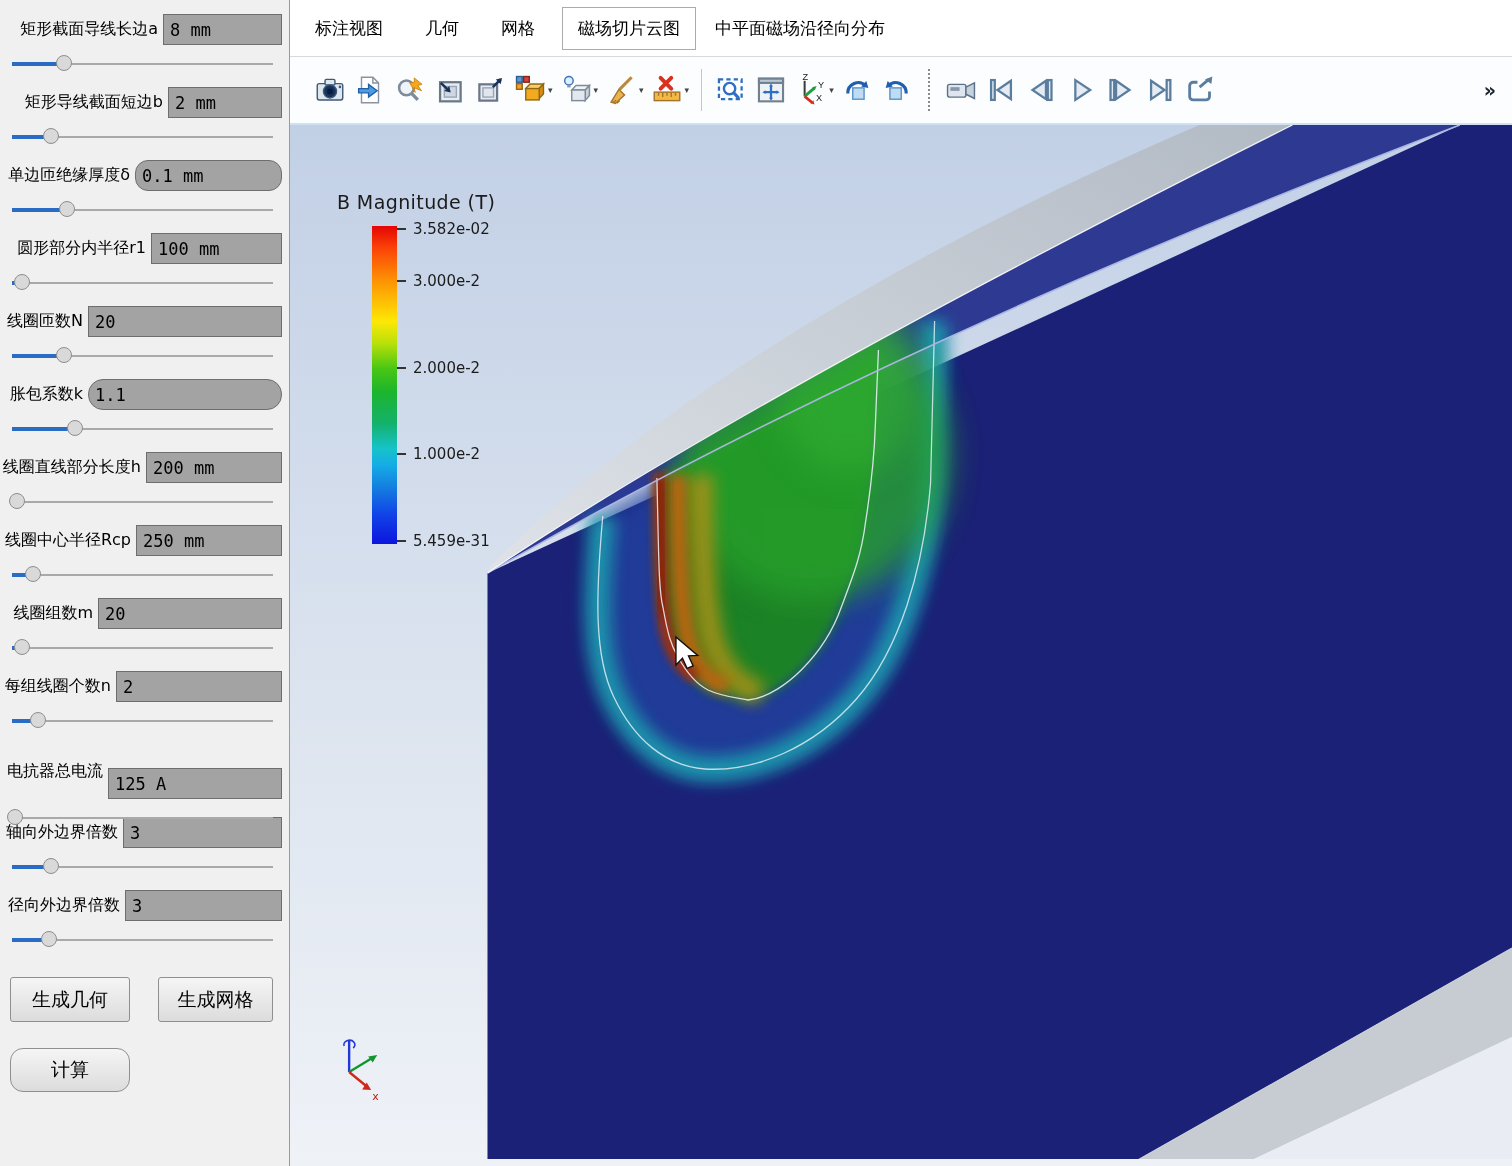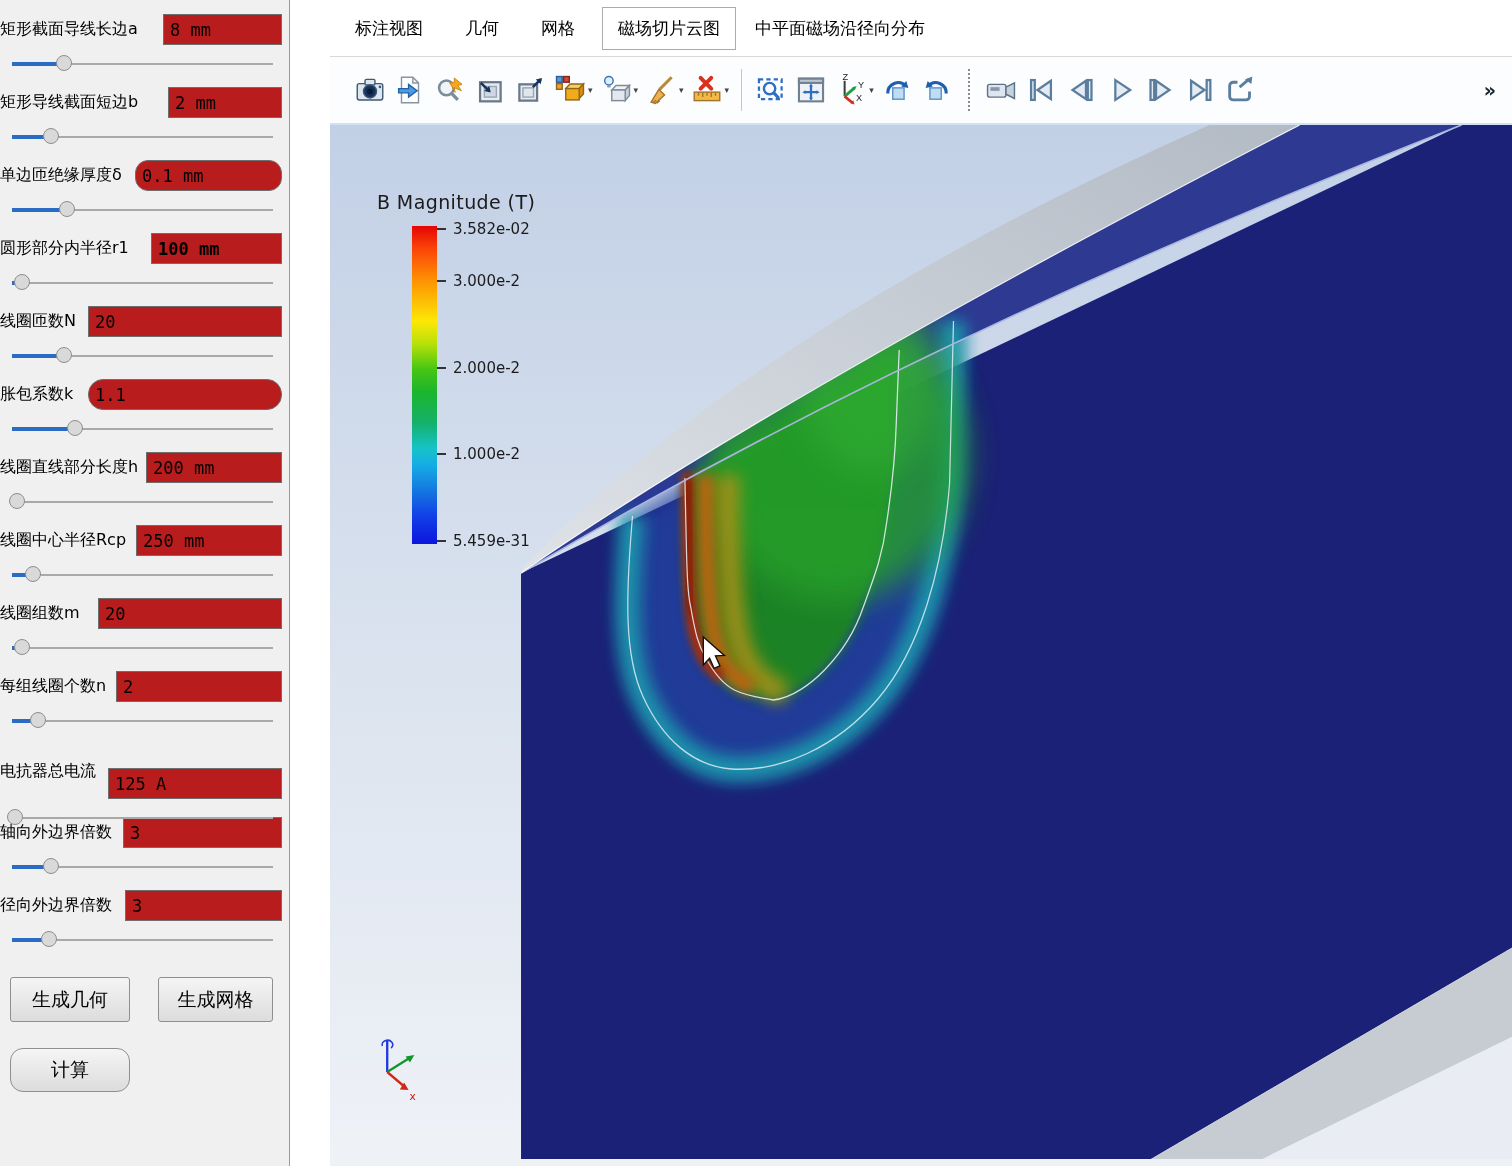--- a/index.html
+++ b/index.html
@@ -3,40 +3,40 @@
 <meta charset="utf-8">
 <style>
   html,body{margin:0;padding:0;width:1512px;height:1166px;overflow:hidden;
     font-family:"DejaVu Sans",sans-serif;background:#f0f0f0;}
   .app{display:flex;width:1512px;height:1166px;}
 
   
   .sidebar{width:290px;min-width:290px;background:#f0f0f0;border-right:1px solid #9a9a9a;
     padding-top:6px;box-sizing:border-box;}
   .pblock{height:73px;box-sizing:border-box;padding-top:8px;}
-  .prow{display:flex;justify-content:space-between;align-items:center;gap:5px;padding-right:7px;}
+  .prow{display:flex;justify-content:flex-end;align-items:center;gap:5px;padding-right:7px;}
   .plabel{font-size:16px;color:#000;white-space:nowrap;}
-  .pinput{height:29px;border:1px solid #6e6e6e;background:#b91c1c;color:#000;
+  .pinput{height:29px;border:1px solid #6e6e6e;background:#a3a3a3;color:#000;
     font:17px "DejaVu Sans Mono",monospace;padding:0 6px;box-sizing:content-box;}
   .pslider{position:relative;height:22px;margin:8px 16px 0 12px;}
   .pslider .track{position:absolute;left:0;right:0;top:10px;height:2px;background:#a9a9a9;}
   .pslider .fill{position:absolute;left:0;top:9px;height:4px;width:var(--pct,20%);background:#2a6bc4;}
   .pslider .thumb{position:absolute;left:var(--pct,20%);top:2px;width:16px;height:16px;
     border-radius:50%;background:#d9d9d9;border:1px solid #8e8e8e;box-sizing:border-box;
     transform:translateX(-8px);}
   .btnrow{display:flex;gap:28px;padding:22px 0 0 10px;}
   .btnrow.second{padding-top:26px;}
   .sbtn{background:linear-gradient(#f5f5f5,#dcdcdc);border:1px solid #8f8f8f;border-radius:3px;
     font-size:19px;color:#000;font-family:inherit;}
   .sbtn.b1{width:120px;height:45px;}
   .sbtn.b2{width:115px;height:45px;}
   .sbtn.b3{width:120px;height:44px;border-radius:13px;}
 
   
-  .main{flex:1;display:flex;flex-direction:column;background:#fff;min-width:0;padding-left:40px;}
+  .main{flex:1;display:flex;flex-direction:column;background:#fff;min-width:0;}
   .tabs{height:57px;display:flex;align-items:center;padding-left:10px;background:#fff;
     border-bottom:1px solid #d9d9d9;box-sizing:border-box;}
   .tab{padding:9px 15px;font-size:17px;color:#000;white-space:nowrap;margin-right:12px;}
   .tab.sel{border:1px solid #ababab;margin-right:4px;}
 
   .toolbar{height:68px;display:flex;align-items:center;padding:0 12px 0 20px;
     background:#fcfdfe;border-bottom:2px solid #cfe2f4;box-sizing:border-box;}
   .tbtn{height:50px;display:flex;align-items:center;justify-content:center;background:none;
     border:none;padding:0 3px;}
   .tbtn svg{display:block;}
@@ -99,21 +99,21 @@
       <div class="pslider" style="--pct: 21%;">
         <div class="track"></div>
           <div class="fill"></div>
           <div class="thumb"></div>
       </div>
     </div>
 
     <div class="pblock">
       <div class="prow">
         <span class="plabel">圆形部分内半径r1</span>
-        <input class="pinput" style="width: 117px; font-weight: bold;" readonly="" value="100 mm">
+        <input class="pinput" style="width: 117px;" readonly="" value="100 mm">
       </div>
       <div class="pslider" style="--pct: 4%;">
         <div class="track"></div>
           <div class="fill"></div>
           <div class="thumb"></div>
       </div>
     </div>
 
     <div class="pblock">
       <div class="prow">

